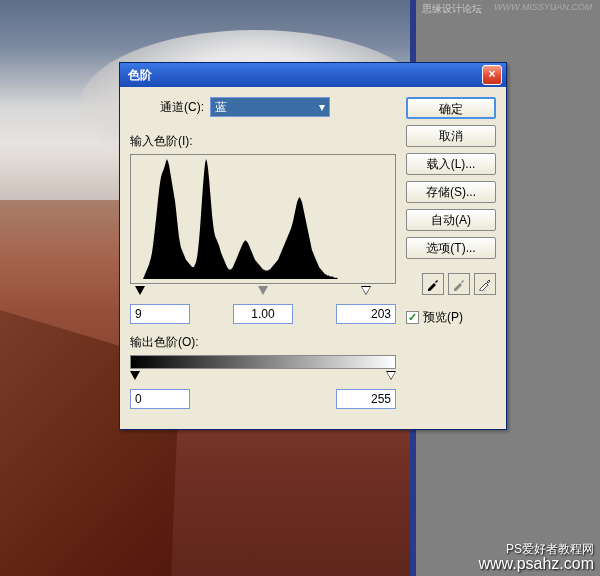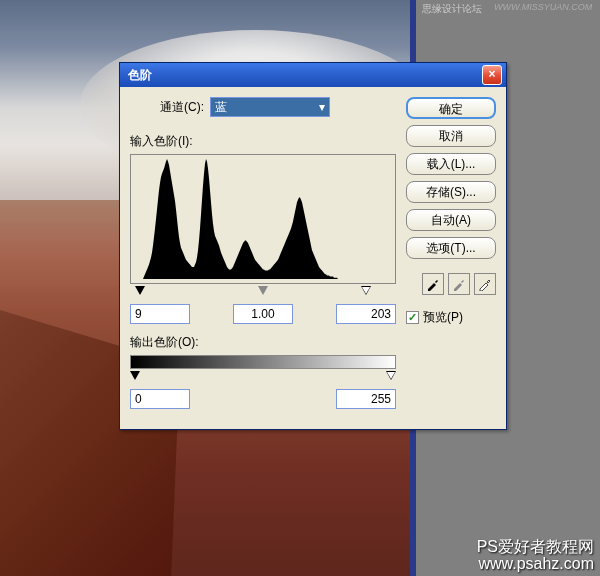--- a/index.html
+++ b/index.html
@@ -6,29 +6,29 @@
 body { width: 600px; height: 576px; overflow: hidden; background: #808080; position: relative; }
 .bg-photo { position: absolute; left: 0; top: 0; width: 413px; height: 576px; overflow: hidden; }
 .sky { position: absolute; top: 0; left: 0; width: 100%; height: 240px; background: linear-gradient(180deg, #5a6a85 0%, #7a88a0 20%, #d8d8d8 45%, #e8e4e0 60%, #b8a8a0 100%); filter: contrast(0.95) brightness(1.02); }
 .cloud { position: absolute; top: 30px; left: 80px; width: 350px; height: 150px; background: radial-gradient(ellipse at 50% 40%, #f5f5f5 0%, #e8e8e8 30%, rgba(220,215,210,0.6) 60%, rgba(200,195,190,0) 80%); border-radius: 50%; }
 .ground { position: absolute; top: 200px; left: 0; width: 100%; height: 380px; background: linear-gradient(180deg, #a08070 0%, #9a6858 15%, #8a5545 30%, #7a4838 50%, #6a3830 70%, #5a3028 100%); filter: contrast(1.1) saturate(1.2); }
 .rock1 { position: absolute; top: 310px; left: 0; width: 180px; height: 270px; background: linear-gradient(135deg, #7a4838 0%, #6a3828 50%, #5a2820 100%); clip-path: polygon(0 0, 100% 20%, 95% 100%, 0 100%); filter: contrast(1.2); }
 .img-border { position: absolute; top: 0; left: 410px; width: 6px; height: 576px; background: #2a3a8a; }
 .top-caption { position: absolute; top: 0; left: 418px; color: #ccc; font-size: 10px; padding: 2px 4px; }
 .top-caption2 { position: absolute; top: 0; left: 490px; color: #aaa; font-size: 9px; padding: 2px 4px; font-style: italic; }
 .watermark { position: absolute; bottom: 3px; right: 6px; color: #fff; font-size: 16px; text-shadow: 1px 1px 2px #000; }
-.watermark2 { position: absolute; bottom: 18px; right: 6px; color: #fff; font-size: 16px; text-shadow: 1px 1px 2px #000; }
+.watermark2 { position: absolute; bottom: 18px; right: 6px; color: #fff; font-size: 12px; text-shadow: 1px 1px 2px #000; }
 .dialog { position: absolute; left: 119px; top: 62px; width: 388px; background: #ece9d8; border: 1px solid #0a246a; box-shadow: 2px 2px 3px rgba(0,0,0,0.3); }
 .titlebar { height: 24px; background: linear-gradient(180deg, #3b78e7 0%, #2a5fcc 50%, #1a4db8 100%); display: flex; align-items: center; padding: 0 4px; }
 .titlebar-text { color: #fff; font-weight: bold; flex: 1; padding-left: 4px; }
 .close-btn { width: 20px; height: 20px; background: linear-gradient(180deg, #f89e8c 0%, #e8503a 50%, #c8301a 100%); border: 1px solid #fff; border-radius: 3px; color: #fff; text-align: center; line-height: 16px; font-weight: bold; cursor: pointer; }
 .dialog-body { padding: 10px; display: flex; gap: 10px; }
 .left-panel { flex: 1; }
 .right-panel { width: 90px; display: flex; flex-direction: column; gap: 6px; }
-.btn { height: 22px; background: linear-gradient(180deg, #fff 0%, #ece9d8 100%); border: 1px solid #888; border-radius: 8px; cursor: pointer; text-align: center; line-height: 20px; }
+.btn { height: 22px; background: linear-gradient(180deg, #fff 0%, #ece9d8 100%); border: 1px solid #888; border-radius: 2px; cursor: pointer; text-align: center; line-height: 20px; }
 .btn:first-child { border: 2px solid #4a90e2; }
 .channel-row { display: flex; align-items: center; gap: 6px; margin-bottom: 16px; padding-left: 30px; }
 .channel-select { width: 120px; height: 20px; background: #3a6ea5; color: #fff; border: 1px solid #7a96df; padding: 0 4px; display: flex; align-items: center; justify-content: space-between; }
 .fieldset-label { margin-bottom: 4px; }
 .histogram-box { border: 1px solid #888; background: #ece9d8; height: 130px; position: relative; padding: 4px; margin-bottom: 2px; }
 .histo-svg { width: 100%; height: 100%; }
 .slider-track { height: 12px; position: relative; margin-bottom: 6px; }
 .tri { position: absolute; width: 0; height: 0; border-left: 5px solid transparent; border-right: 5px solid transparent; top: 0; }
 .tri-black { border-top: 9px solid #000; left: 5px; }
 .tri-gray { border-top: 9px solid #888; left: 48%; }

